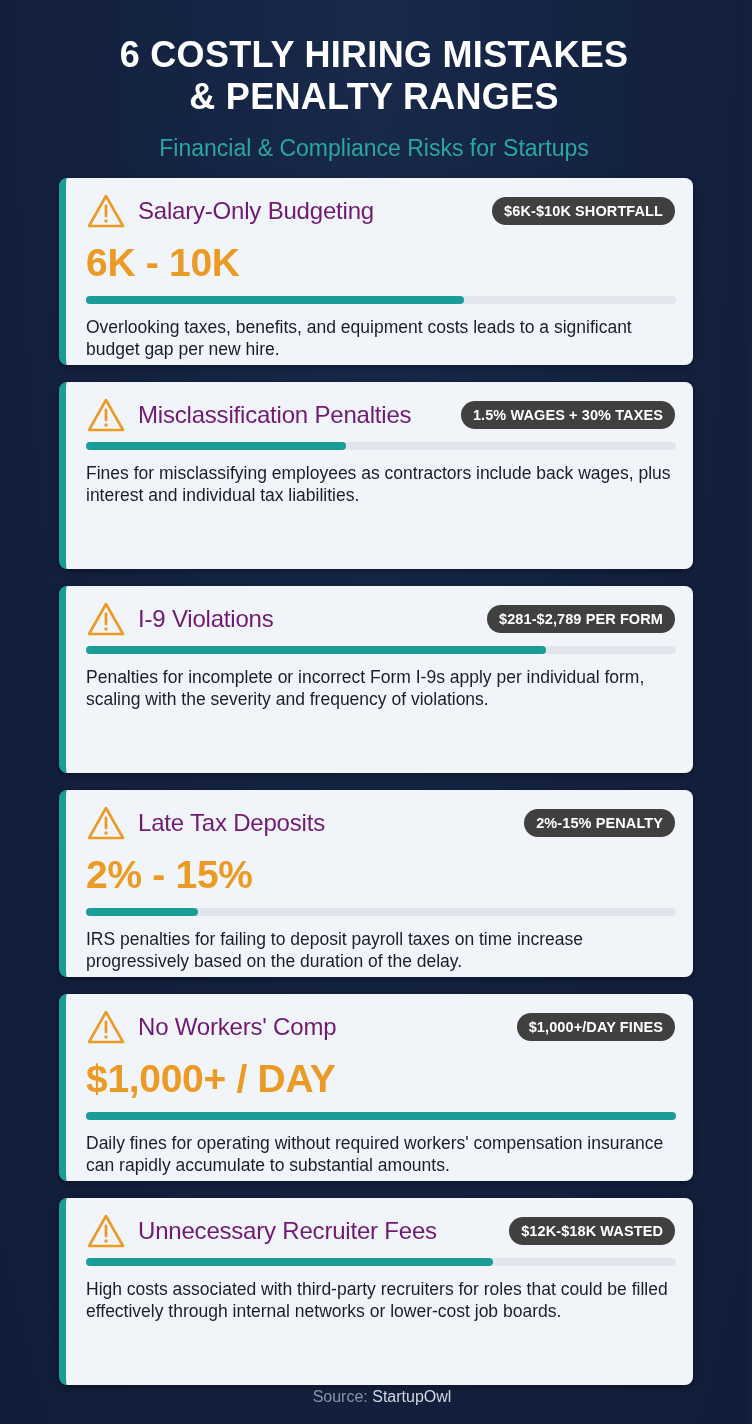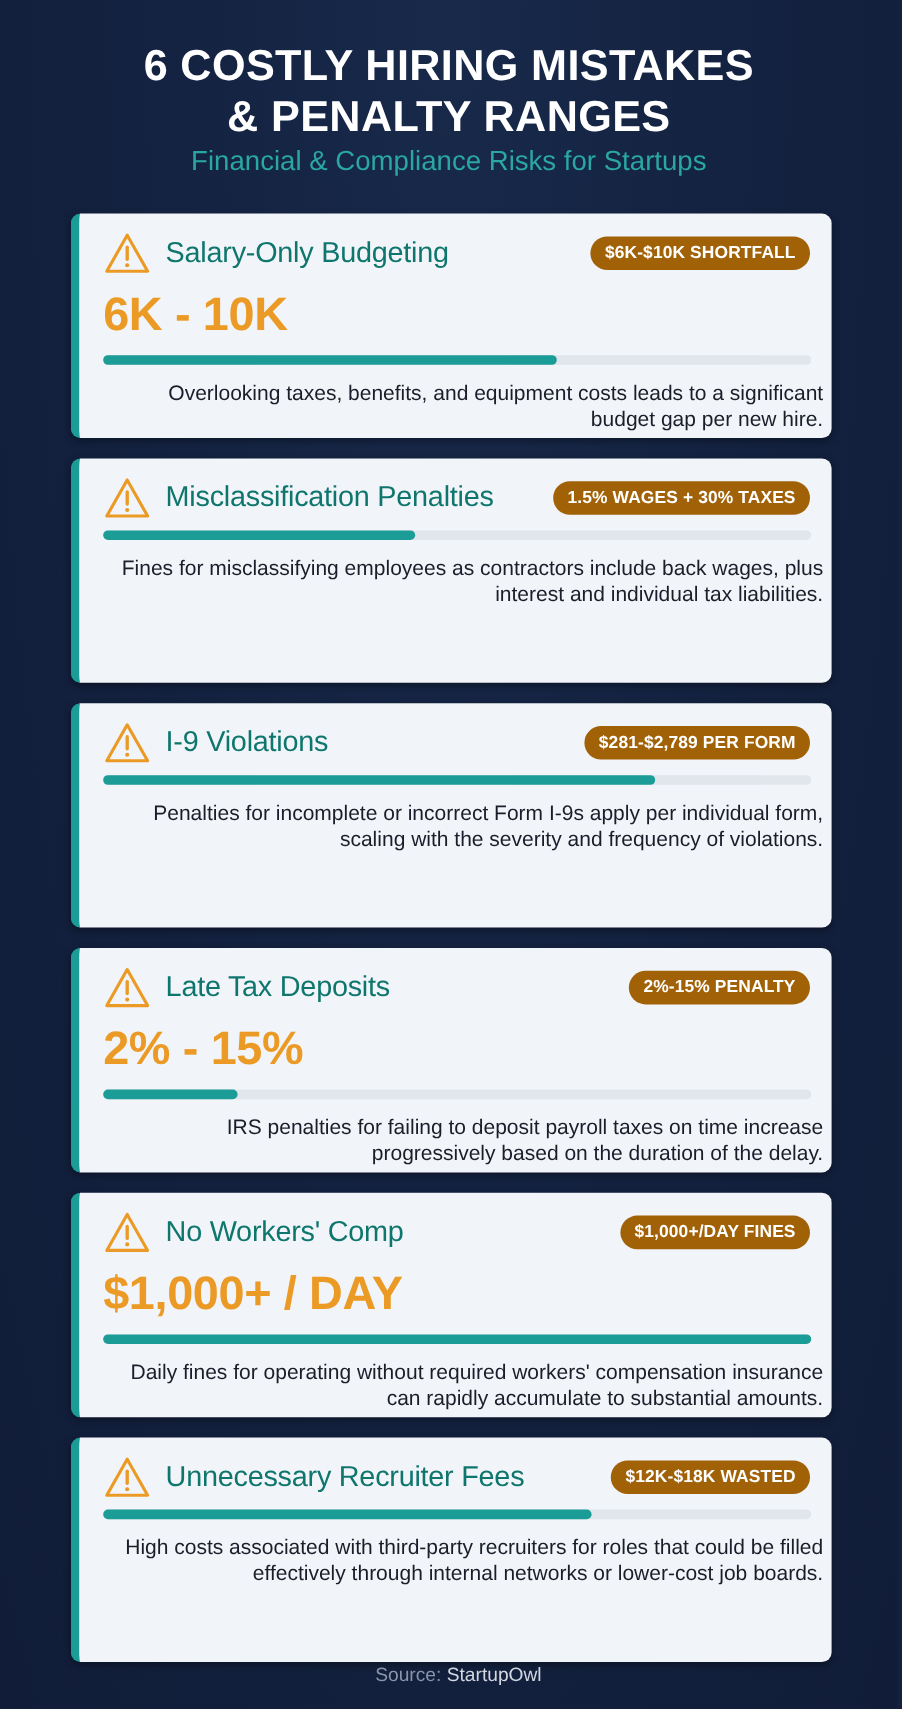--- a/index.html
+++ b/index.html
@@ -19,21 +19,21 @@
     color: #ffffff;
     font-weight: 700;
     font-size: 36px;
     line-height: 42px;
     letter-spacing: 0.3px;
   }
   .subtitle {
     color: #2aa6a3;
     font-size: 23px;
     line-height: 28px;
-    margin-top: 2px;
+    margin-top: 16px;
   }
   .cards {
     position: absolute;
     left: 59px; top: 178px;
     width: 634px;
   }
   .card {
     position: relative;
     height: 187px;
     margin-bottom: 17px;
@@ -43,27 +43,27 @@
     box-shadow: 0 2px 6px rgba(0,0,0,0.35);
     padding: 16px 18px 0 20px;
   }
   .card-head {
     display: flex; align-items: center; justify-content: space-between;
     height: 34px;
   }
   .card-head-left { display: flex; align-items: center; }
   .warn-icon { width: 40px; height: 36px; margin-right: 12px; display: inline-block; }
   .card-title {
-    color: #0f766e;
+    color: #701a75;
     font-size: 24px;
     font-weight: 500;
     letter-spacing: -0.2px;
   }
   .badge {
-    background: #a16207;
+    background: #404040;
     color: #ffffff;
     font-weight: 700;
     font-size: 14.5px;
     padding: 6px 12px;
     border-radius: 15px;
     white-space: nowrap;
     letter-spacing: 0.1px;
   }
   .range {
     color: #eb9b25;
@@ -85,21 +85,20 @@
     position: absolute; left: 0; top: 0; bottom: 0;
     background: #1b9c97;
     border-radius: 4px;
   }
   .desc {
     margin-top: 12px;
     color: #1b1e2a;
     font-size: 17.5px;
     line-height: 22px;
     width: 600px;
-    text-align: right;
   }
   .source {
     position: absolute;
     left: 16px; right: 0; top: 1388px;
     text-align: center;
     font-size: 16px;
     color: #8a94a8;
   }
   .source .src-name { color: #d2d7e0; }
 </style>

